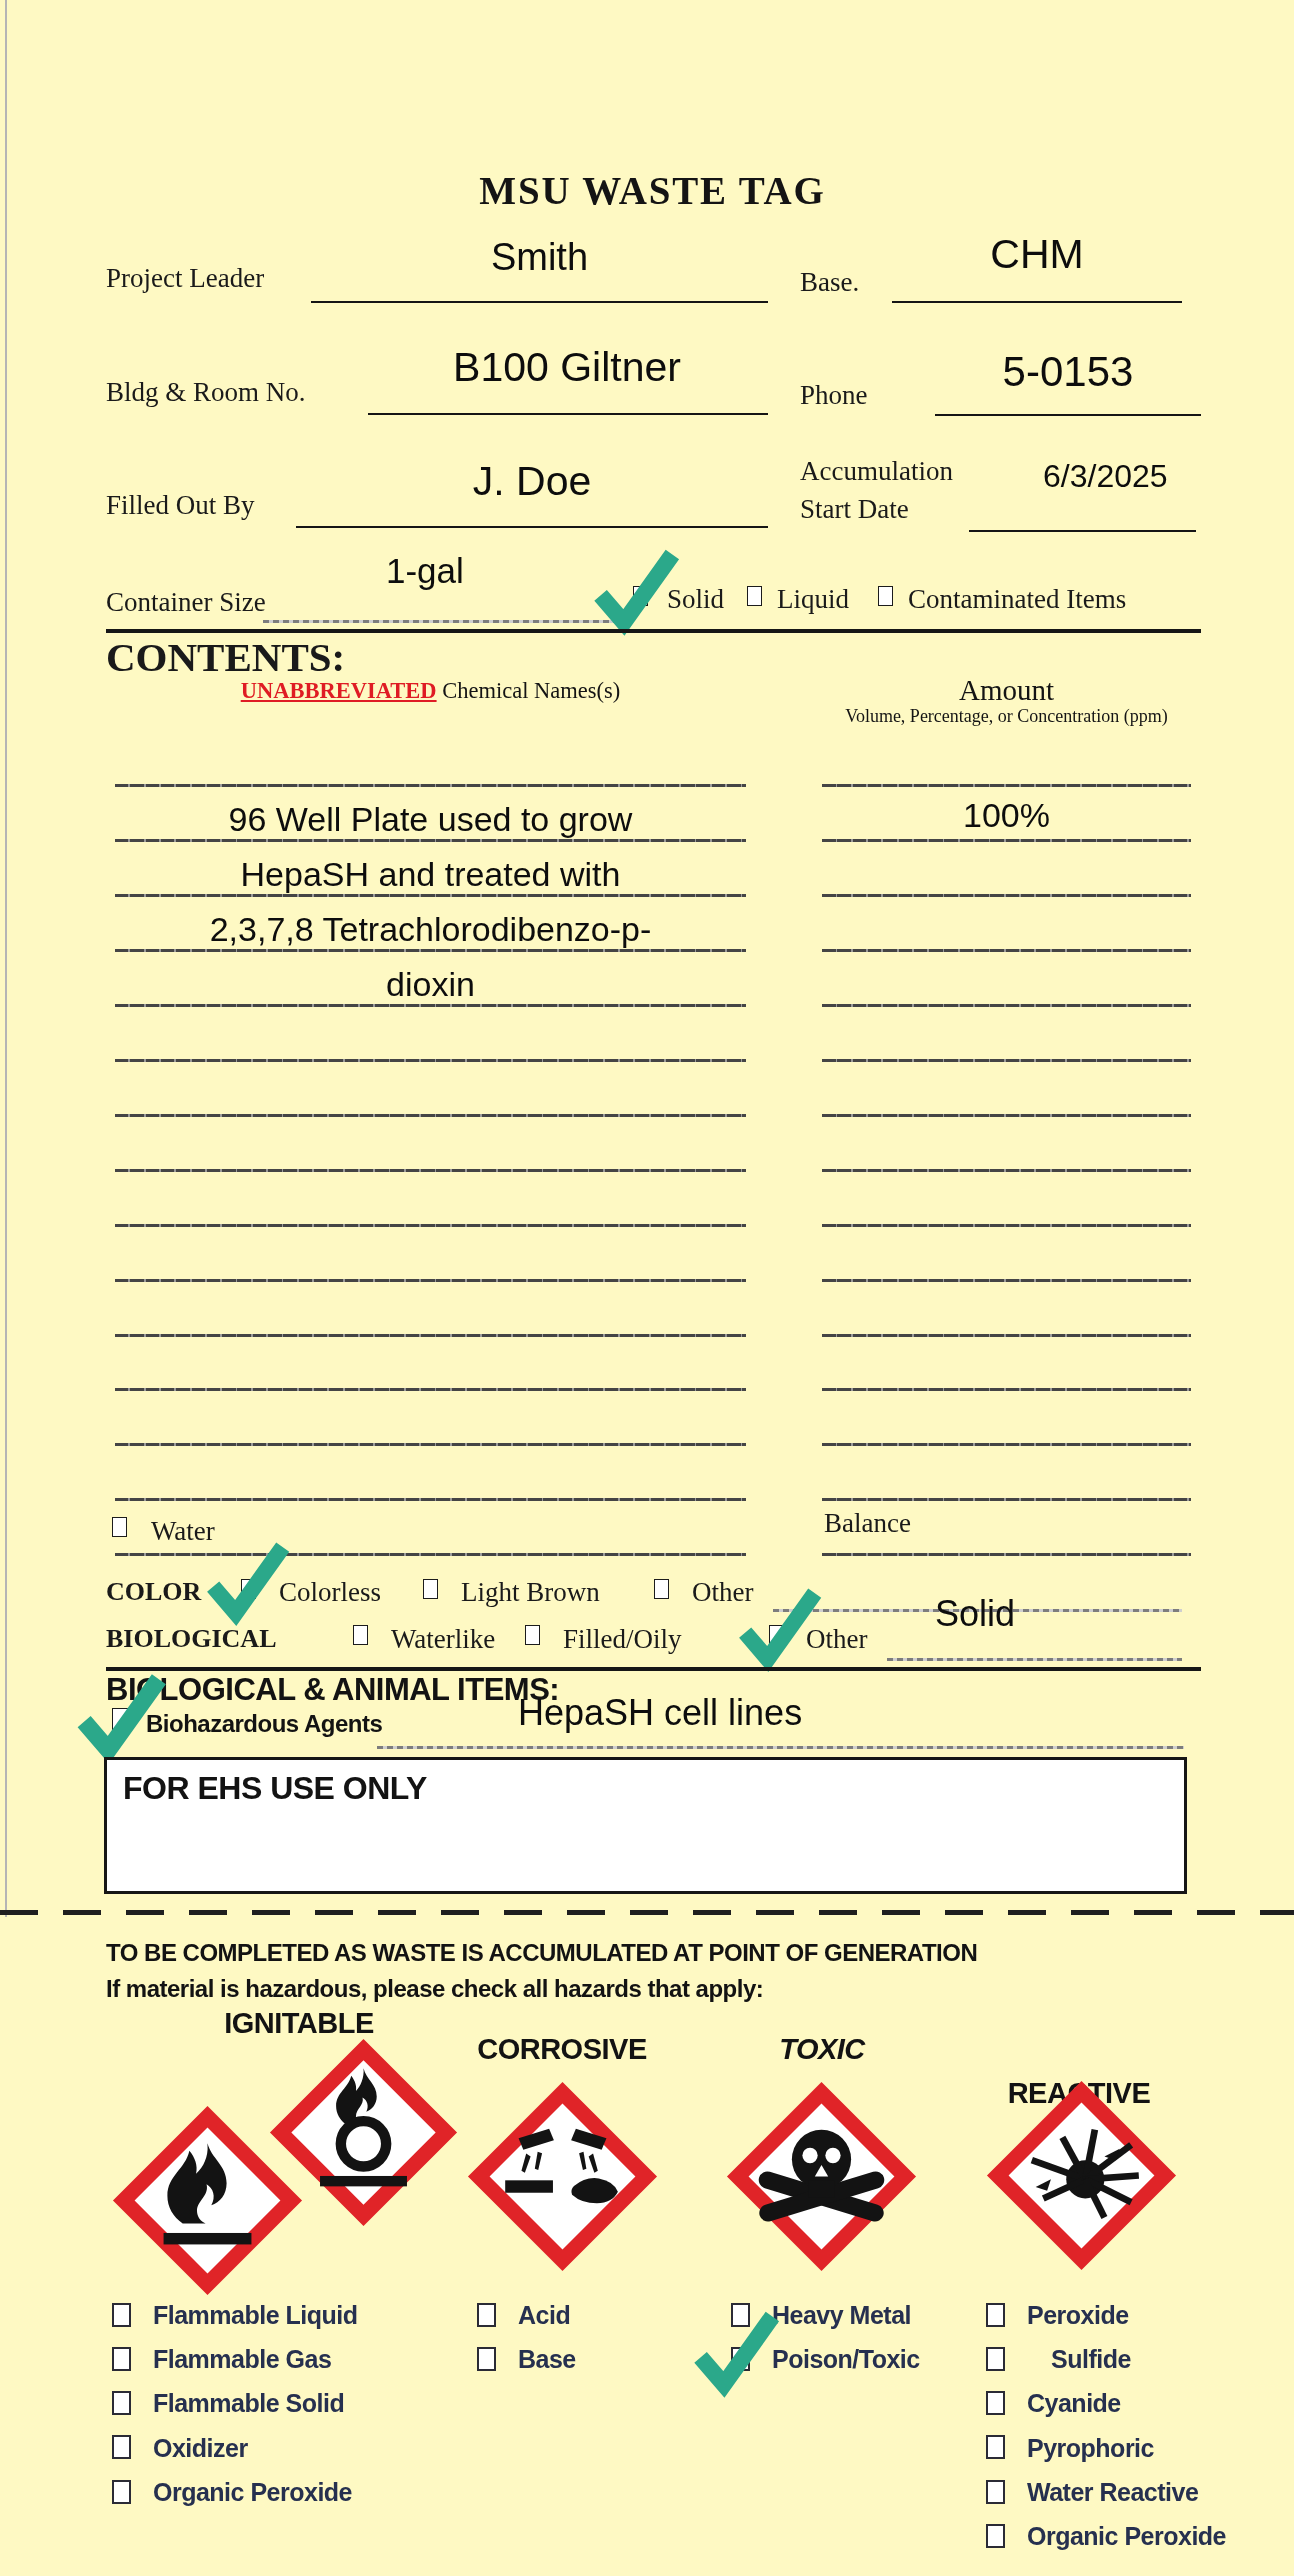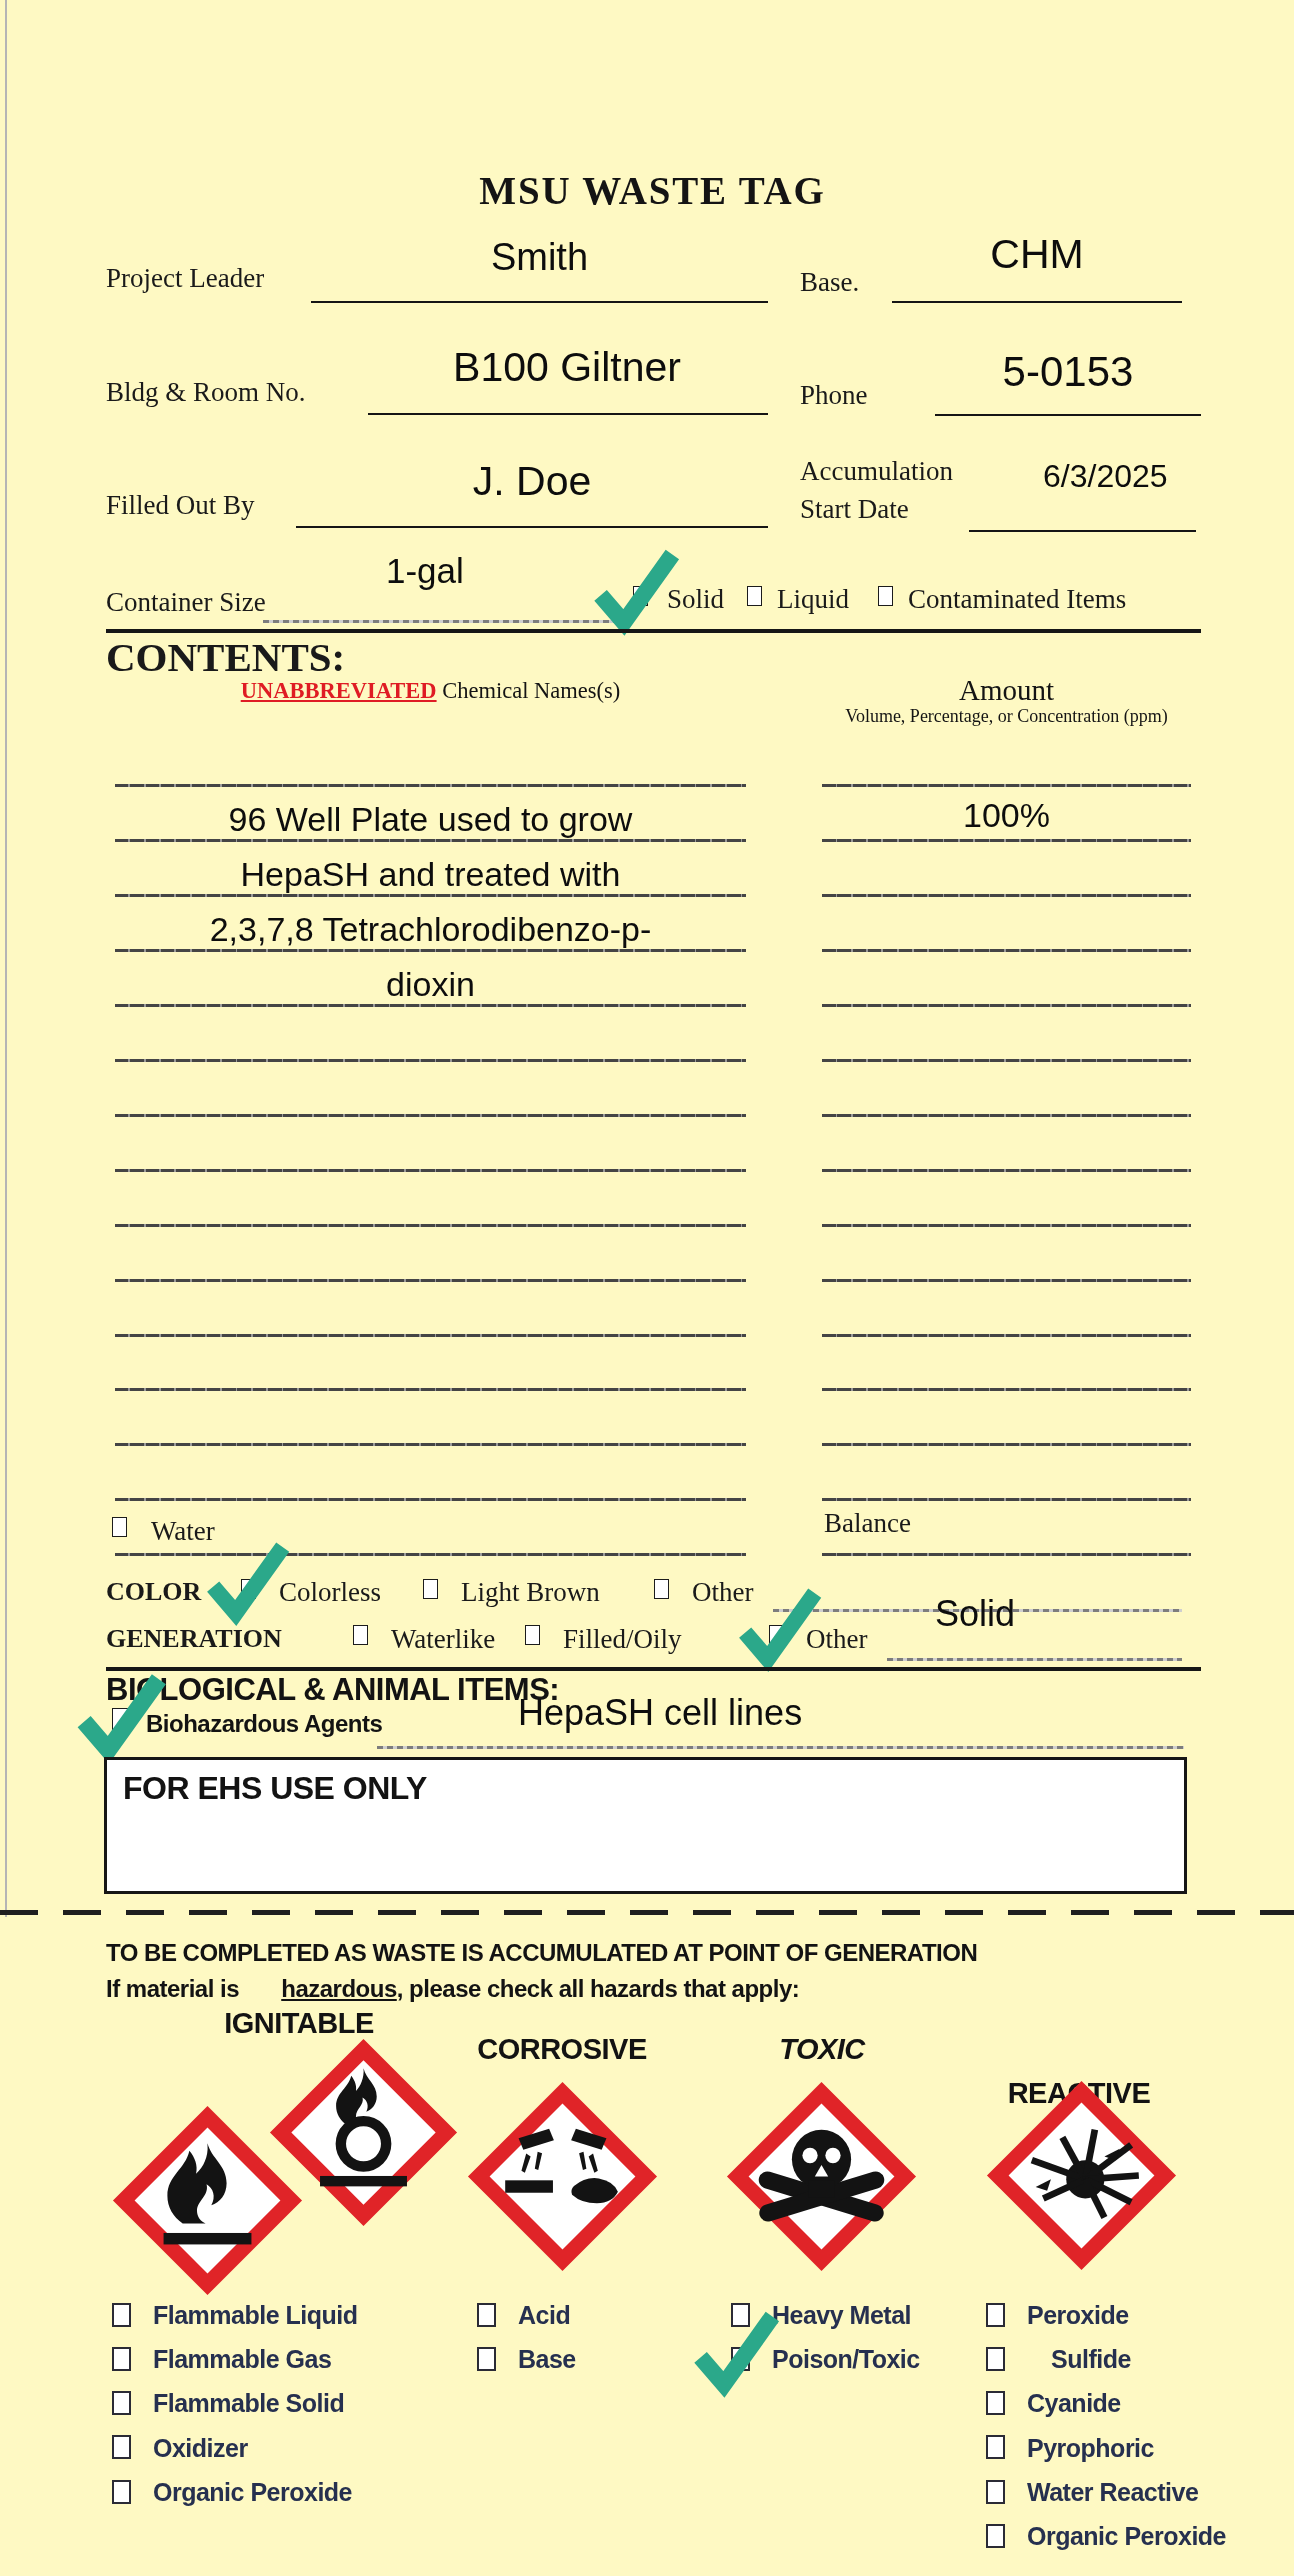--- a/index.html
+++ b/index.html
@@ -136,21 +136,21 @@
   <div class="abs lbl" style="left:279px;top:1577px;">Colorless</div>
   <div class="abs box" style="left:423px;top:1579px;"></div>
   <div class="abs lbl" style="left:461px;top:1577px;">Light Brown</div>
   <div class="abs box" style="left:654px;top:1579px;"></div>
   <div class="abs lbl" style="left:692px;top:1577px;">Other</div>
   <div class="abs dot" style="left:773px;top:1609px;width:409px;"></div>
   <svg class="chk" style="left:200px;top:1534px;" width="94" height="94" viewBox="0 0 100 100">
     <polyline points="14,56 38,84 88,14" fill="none" stroke="#2BA88A" stroke-width="17"></polyline>
   </svg>
 
-  <div class="abs lbl lbl-b" style="left:106px;top:1624px;font-size:26px;">GENERATION</div>
+  <div class="abs lbl lbl-b" style="left:106px;top:1624px;font-size:26px;">BIOLOGICAL</div>
   <div class="abs box" style="left:353px;top:1625px;"></div>
   <div class="abs lbl" style="left:391px;top:1624px;">Waterlike</div>
   <div class="abs box" style="left:525px;top:1625px;"></div>
   <div class="abs lbl" style="left:563px;top:1624px;">Filled/Oily</div>
   <div class="abs box" style="left:769px;top:1625px;"></div>
   <div class="abs lbl" style="left:806px;top:1624px;">Other</div>
   <div class="abs dot" style="left:887px;top:1658px;width:295px;"></div>
   <div class="abs hand" style="left:935px;top:1593px;font-size:36px;">Solid</div>
   <svg class="chk" style="left:732px;top:1580px;" width="94" height="94" viewBox="0 0 100 100">
     <polyline points="14,56 38,84 88,14" fill="none" stroke="#2BA88A" stroke-width="17"></polyline>
@@ -166,21 +166,21 @@
     <polyline points="14,56 38,84 88,14" fill="none" stroke="#2BA88A" stroke-width="17"></polyline>
   </svg>
 
   <div class="abs ehsbox" style="left:104px;top:1757px;width:1083px;height:137px;"></div>
   <div class="abs shead" style="left:123px;top:1770px;font-size:32px;">FOR EHS USE ONLY</div>
 
   <div class="abs dash-div" style="left:0;top:1910px;width:1295px;"></div>
 
   <div class="abs shead" style="left:106px;top:1939px;font-size:24px;">TO BE COMPLETED AS WASTE IS ACCUMULATED AT POINT OF GENERATION</div>
   <div class="abs shead" style="left:106px;top:1975px;font-size:24px;">
-    <span>If material is </span><span style="text-decoration:underline;margin-left:36px;">hazardous</span><span>, please check all hazards that apply:</span>
+    <span>If material is </span><span style="">hazardous</span><span>, please check all hazards that apply:</span>
   </div>
 
   <div class="abs shead ctr" style="left:200px;top:2007px;width:198px;font-size:29px;">IGNITABLE</div>
   <div class="abs shead ctr" style="left:463px;top:2033px;width:198px;font-size:29px;">CORROSIVE</div>
   <div class="abs shead ctr" style="left:723px;top:2033px;width:198px;font-size:29px;font-style:italic;">TOXIC</div>
   <div class="abs shead ctr" style="left:980px;top:2033px;width:198px;font-size:29px;margin-top:44px;">REACTIVE</div>
 
   <svg class="abs" style="left:269px;top:2038px;" width="189" height="189" viewBox="0 0 100 100">
     <rect x="19" y="19" width="62" height="62" transform="rotate(45 50 50)" fill="#fff" stroke="#E02428" stroke-width="8"></rect>
     <g fill="#131313">

